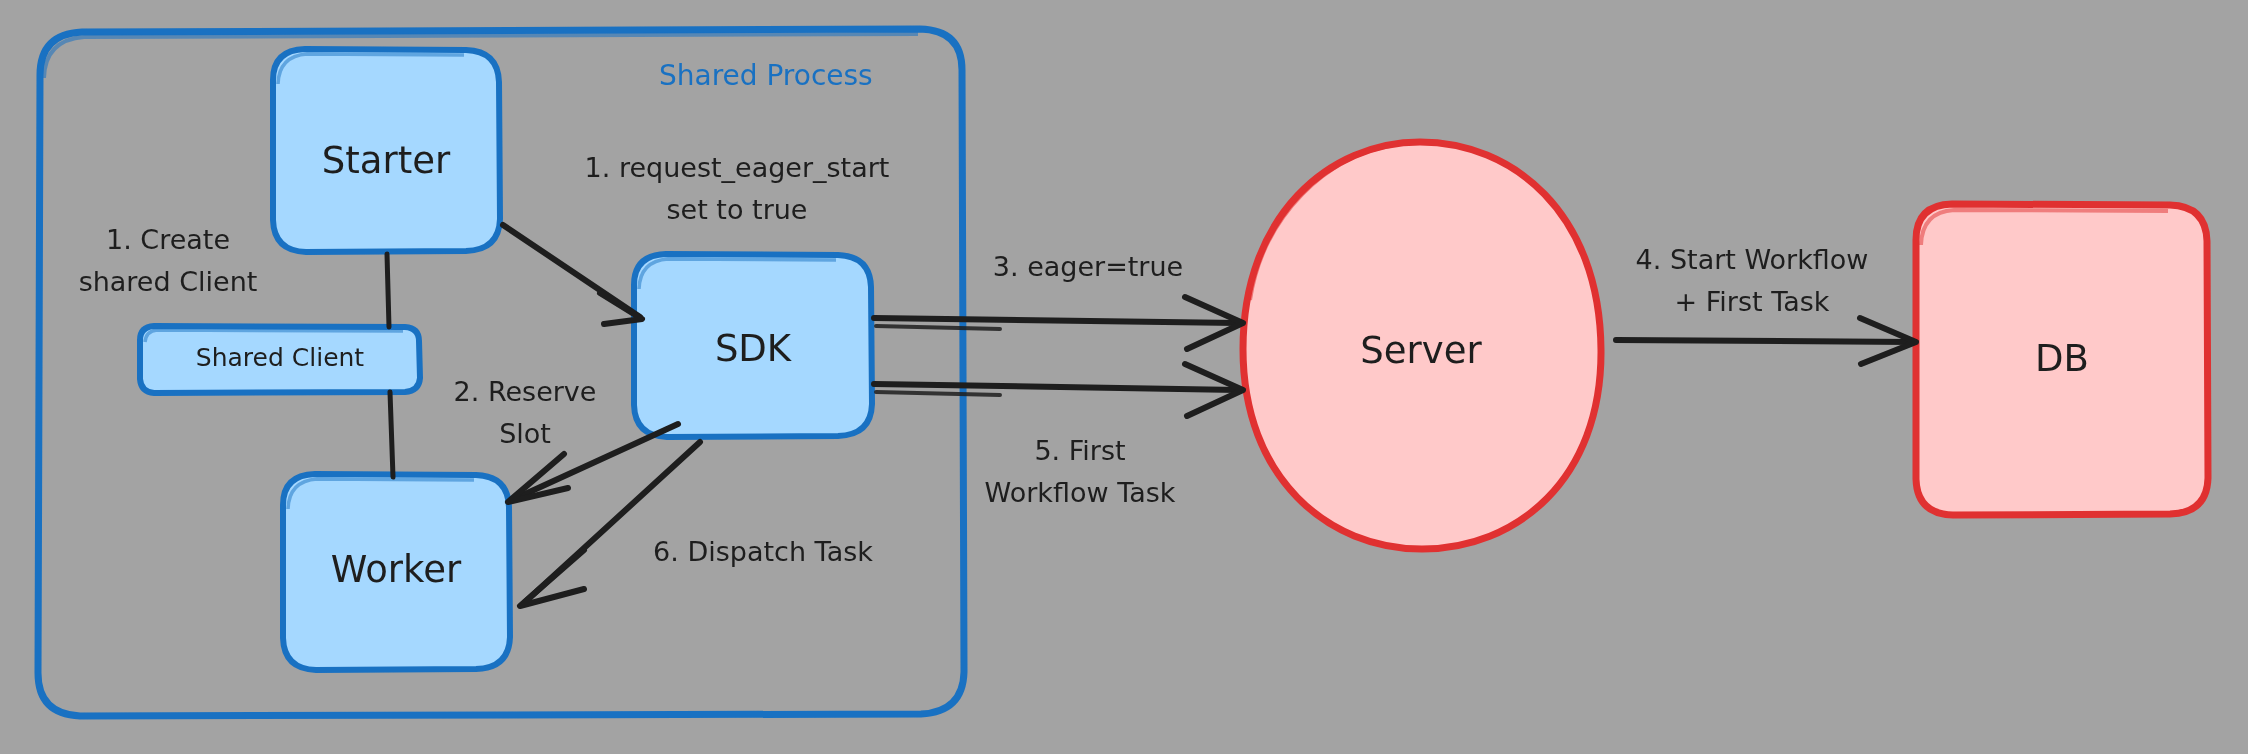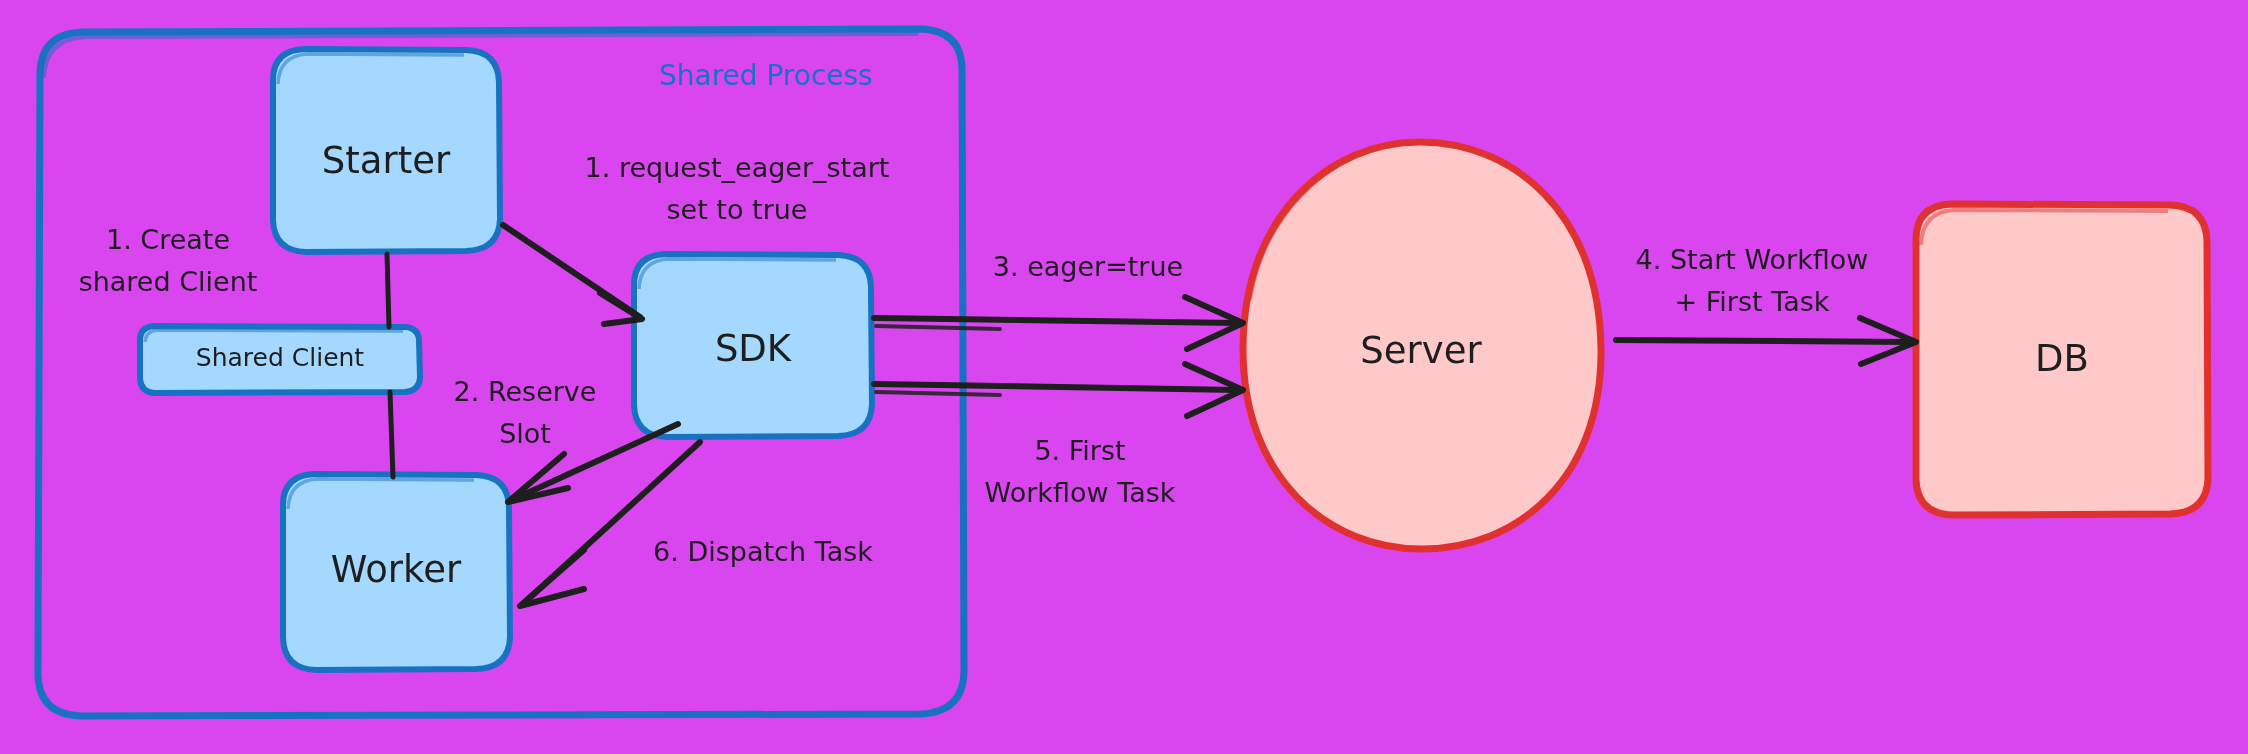--- a/index.html
+++ b/index.html
@@ -4,21 +4,21 @@
 <style>
   html, body {
     margin: 0;
     padding: 0;
     background: #ffffff;
   }
   #canvas-root {
     position: relative;
     width: 2248px;
     height: 754px;
-    background: #d946ef;
+    background: #a3a3a3;
     overflow: hidden;
     font-family: "DejaVu Sans", sans-serif;
   }
   svg#diagram {
     position: absolute;
     top: 0;
     left: 0;
     width: 2248px;
     height: 754px;
     display: block;

